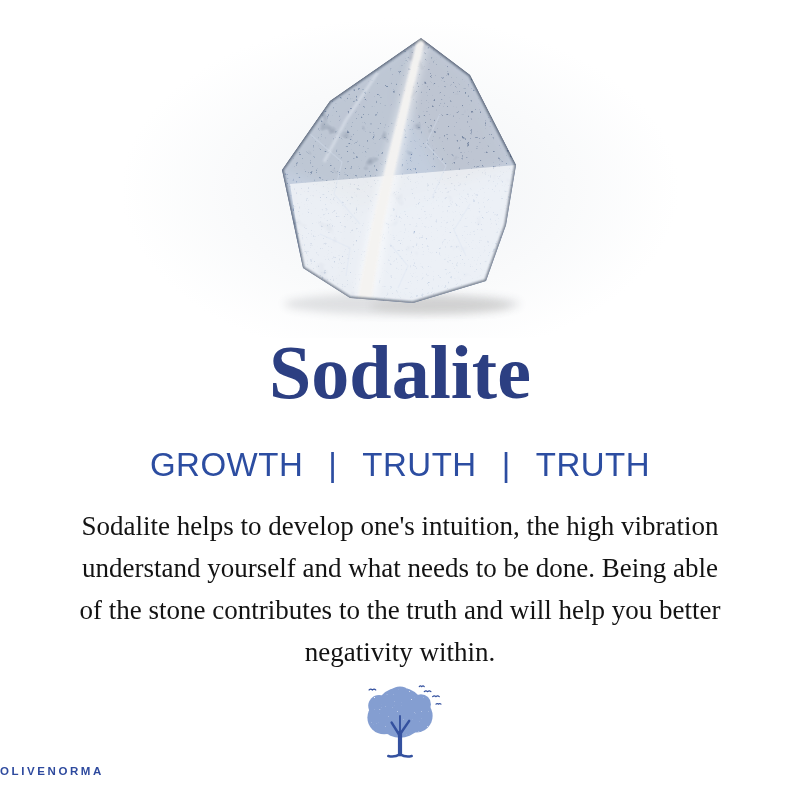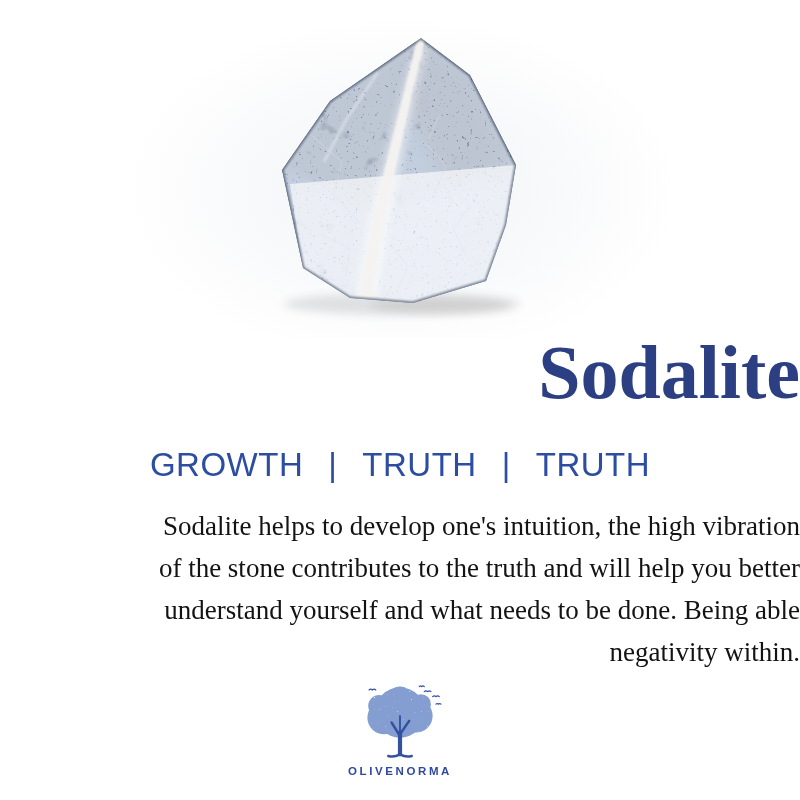--- a/index.html
+++ b/index.html
@@ -9,37 +9,37 @@
     font-family:"Liberation Serif", serif;
   }
   .photo-area {
     position:absolute; top:0; left:0; width:800px; height:338px;
     background: radial-gradient(ellipse 340px 210px at 50% 56%,
                 #f1f3f6 0%, #f9fafb 50%, #ffffff 82%);
   }
   .stone-svg { position:absolute; top:34px; left:50%; transform:translateX(-50%); }
   .title {
     position:absolute; top:331px; left:0; width:100%;
-    text-align:right; font-family:"Liberation Serif", serif;
+    text-align:center; font-family:"Liberation Serif", serif;
     font-weight:700; font-size:76px; line-height:1.1; color:#2c3f82;
   }
   .traits {
     position:absolute; top:446px; left:0; width:100%;
     text-align:center; font-family:"Liberation Sans", sans-serif;
     font-size:33px; line-height:38px; color:#2c4da1; letter-spacing:0.5px;
   }
   .traits .sep { margin:0 25px; font-weight:400; color:#2c4da1; }
   .desc {
     position:absolute; top:505px; left:0; width:100%;
     text-align:center; font-family:"Liberation Serif", serif;
     font-size:27px; line-height:42px; color:#131313; letter-spacing:0;
   }
-  .desc .line { display:block; white-space:nowrap;text-align:right; }
+  .desc .line { display:block; white-space:nowrap; }
   .logo {
-    position:absolute; top:684px; left:0; width:100%; text-align:center;
+    position:absolute; top:684px; left:0; width:100%; 
   }
   .logo svg { display:block; margin:0 auto; }
   .brand-name {
     margin-top:3px; font-family:"Liberation Sans", sans-serif;
     font-size:11.5px; font-weight:700; letter-spacing:2.6px; color:#2e4a9e;
   }
 </style>
 </head>
 <body>
 
@@ -121,22 +121,22 @@
       </g>
     </svg>
   </div>
 
   <h1 class="title">Sodalite</h1>
 
   <div class="traits"><span>GROWTH</span><span class="sep">|</span><span>TRUTH</span><span class="sep">|</span><span>TRUTH</span></div>
 
   <div class="desc">
     <span class="line">Sodalite helps to develop one's intuition, the high vibration</span>
+    <span class="line">understand yourself and what needs to be done. Being able</span>
     <span class="line">of the stone contributes to the truth and will help you better</span>
-    <span class="line">understand yourself and what needs to be done. Being able</span>
     <span class="line">negativity within.</span>
   </div>
 
   <div class="logo">
     <svg width="92" height="78" viewBox="0 0 110 93">
       <defs>
         <filter id="leaf" x="-10%" y="-10%" width="120%" height="120%">
           <feTurbulence type="fractalNoise" baseFrequency="0.5" numOctaves="2" seed="4" result="n"></feTurbulence>
           <feColorMatrix in="n" type="matrix" values="0 0 0 0 0.23  0 0 0 0 0.34  0 0 0 0 0.64  3 3 3 -3.7 0" result="c"></feColorMatrix>
           <feComposite in="c" in2="SourceAlpha" operator="in"></feComposite>

